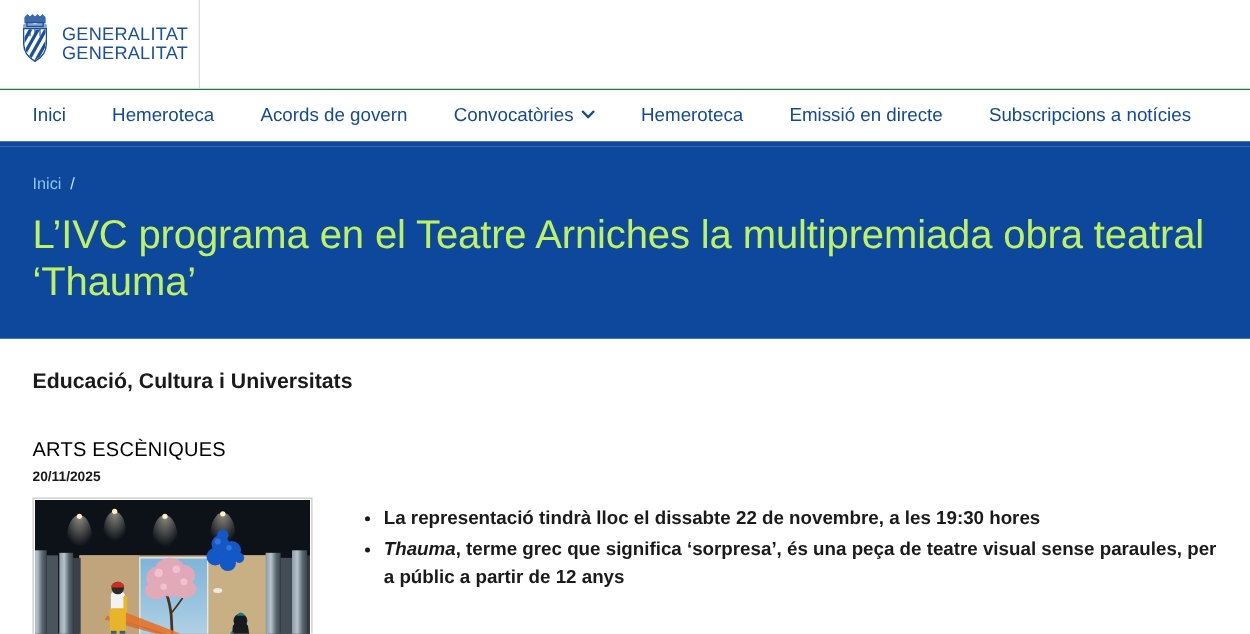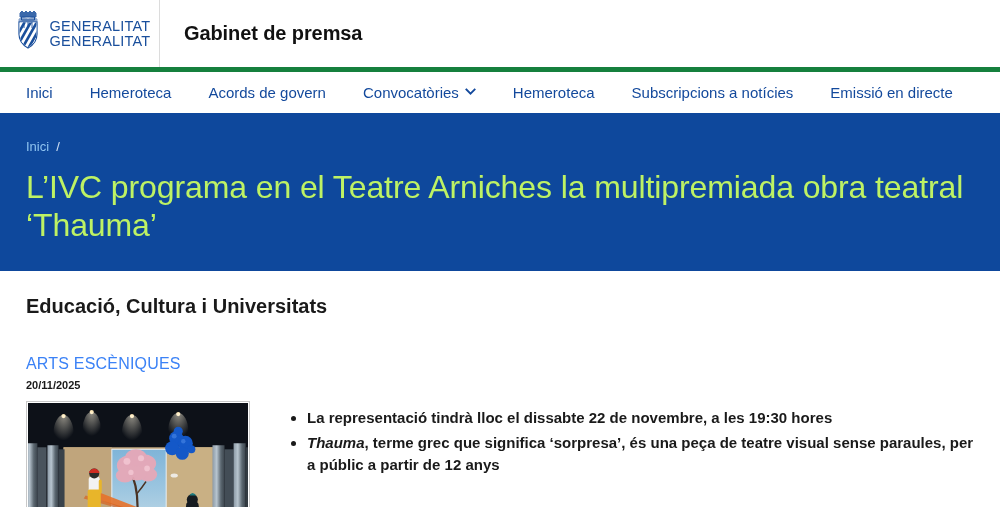--- a/index.html
+++ b/index.html
@@ -10,21 +10,21 @@
     background: #ffffff;
     font-family: "Liberation Sans", sans-serif;
     color: #1a1a1a;
   }
 
   
   .site-header {
     height: 72px;
     display: flex;
     align-items: stretch;
-    border-bottom: 5px solid #15803d;
+    border-bottom: 1px solid #15803d;
     background: #ffffff;
   }
   .brand-block {
     width: 160px;
     display: flex;
     align-items: center;
     justify-content: center;
     border-right: 1px solid #dcdcdc;
     padding-left: 4px;
   }
@@ -114,28 +114,28 @@
     font-weight: 400;
     letter-spacing: -0.1px;
     line-height: 1.2;
   }
 
   
   .main {
     padding: 24px 26px 0 26px;
   }
   .dept {
-    font-size: 20px;
+    font-size: 17px;
     font-weight: bold;
     color: #1a1a1a;
     margin-bottom: 32px;
   }
   .kicker {
     font-size: 16px;
-    color: #3b82f6;
+    color: #000000;
     font-weight: 400;
     letter-spacing: 0.2px;
     margin-bottom: 6px;
     margin-top: 37px;
   }
   .date {
     font-size: 11px;
     font-weight: bold;
     color: #1a1a1a;
     margin-bottom: 10px;
@@ -215,23 +215,20 @@
             <line x1="19" y1="12" x2="19" y2="18"></line>
           </g>
         </svg>
       </span>
       <span class="brand-wordmark">
         <span>GENERALITAT</span>
         <span>GENERALITAT</span>
       </span>
     </div>
   </div>
-  <div class="header-title-block">
-    <div class="header-title">Gabinet de premsa</div>
-  </div>
 </header>
 
 <nav class="main-nav">
   <a class="nav-item">
     <span>Inici</span>
   </a>
   <a class="nav-item">
     <span>Hemeroteca</span>
   </a>
   <a class="nav-item">
@@ -242,24 +239,24 @@
     <span class="chevron">
       <svg width="11" height="11" viewBox="0 0 12 12" aria-hidden="true">
         <path d="M1.5 3.8 L6 8.4 L10.5 3.8" fill="none" stroke="#13499c" stroke-width="2" stroke-linecap="square"></path>
       </svg>
     </span>
   </a>
   <a class="nav-item">
     <span>Hemeroteca</span>
   </a>
   <a class="nav-item">
+    <span>Emissió en directe</span>
+  </a>
+  <a class="nav-item">
     <span>Subscripcions a notícies</span>
-  </a>
-  <a class="nav-item">
-    <span>Emissió en directe</span>
   </a>
 </nav>
 
 <section class="hero">
   <div class="breadcrumb">
     <span class="crumb-link">Inici</span>
     <span class="crumb-sep">/</span>
   </div>
   <h1 class="hero-title">L’IVC programa en el Teatre Arniches la multipremiada obra teatral ‘Thauma’</h1>
 </section>

